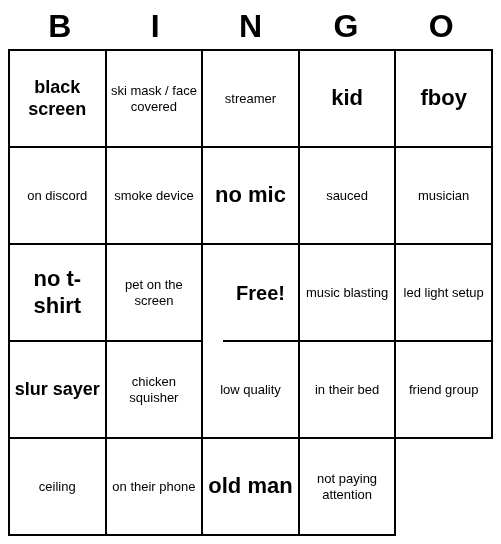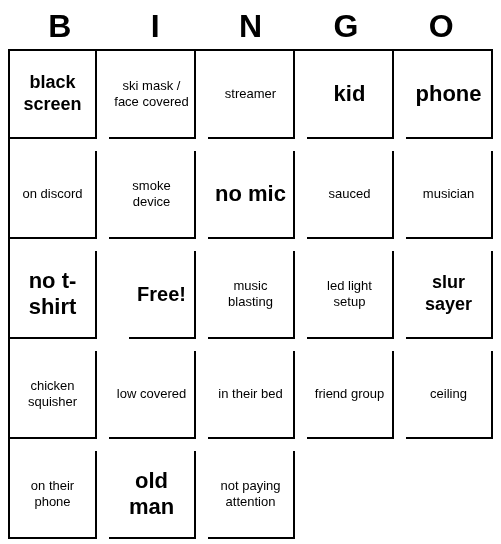--- a/index.html
+++ b/index.html
@@ -28,21 +28,20 @@
       text-align: center;
     }
     .bingo-grid {
       display: grid;
       grid-template-columns: repeat(5, 1fr);
       grid-template-rows: repeat(5, 1fr);
       width: 100%;
       flex: 1;
       border-left: 2px solid #000;
       border-top: 2px solid #000;
-      gap: 12px;
     }
     .bingo-cell {
       border-right: 2px solid #000;
       border-bottom: 2px solid #000;
       display: flex;
       align-items: center;
       justify-content: center;
       text-align: center;
       padding: 4px;
       min-height: 88px;
@@ -73,32 +72,33 @@
     <span>N</span>
     <span>G</span>
     <span>O</span>
   </div>
 <div class="bingo-grid">
 
 <div class="bingo-cell medium-text">black screen</div>
     <div class="bingo-cell">ski mask / face covered</div>
     <div class="bingo-cell">streamer</div>
     <div class="bingo-cell large-text">kid</div>
-    <div class="bingo-cell large-text">phone</div>
+    <div class="bingo-cell large-text">fboy</div>
     <div class="bingo-cell">on discord</div>
     <div class="bingo-cell">smoke device</div>
     <div class="bingo-cell large-text">no mic</div>
     <div class="bingo-cell">sauced</div>
     <div class="bingo-cell">musician</div>
     <div class="bingo-cell large-text">no t-shirt</div>
+    <div class="bingo-cell">pet on the screen</div>
     <div class="bingo-cell free">Free!</div>
     <div class="bingo-cell">music blasting</div>
     <div class="bingo-cell">led light setup</div>
     <div class="bingo-cell medium-text">slur sayer</div>
     <div class="bingo-cell">chicken squisher</div>
-    <div class="bingo-cell">low covered</div>
+    <div class="bingo-cell">low quality</div>
     <div class="bingo-cell">in their bed</div>
     <div class="bingo-cell">friend group</div>
     <div class="bingo-cell">ceiling</div>
     <div class="bingo-cell">on their phone</div>
     <div class="bingo-cell large-text">old man</div>
     <div class="bingo-cell">not paying attention</div>
   </div>
 
 </body></html>

